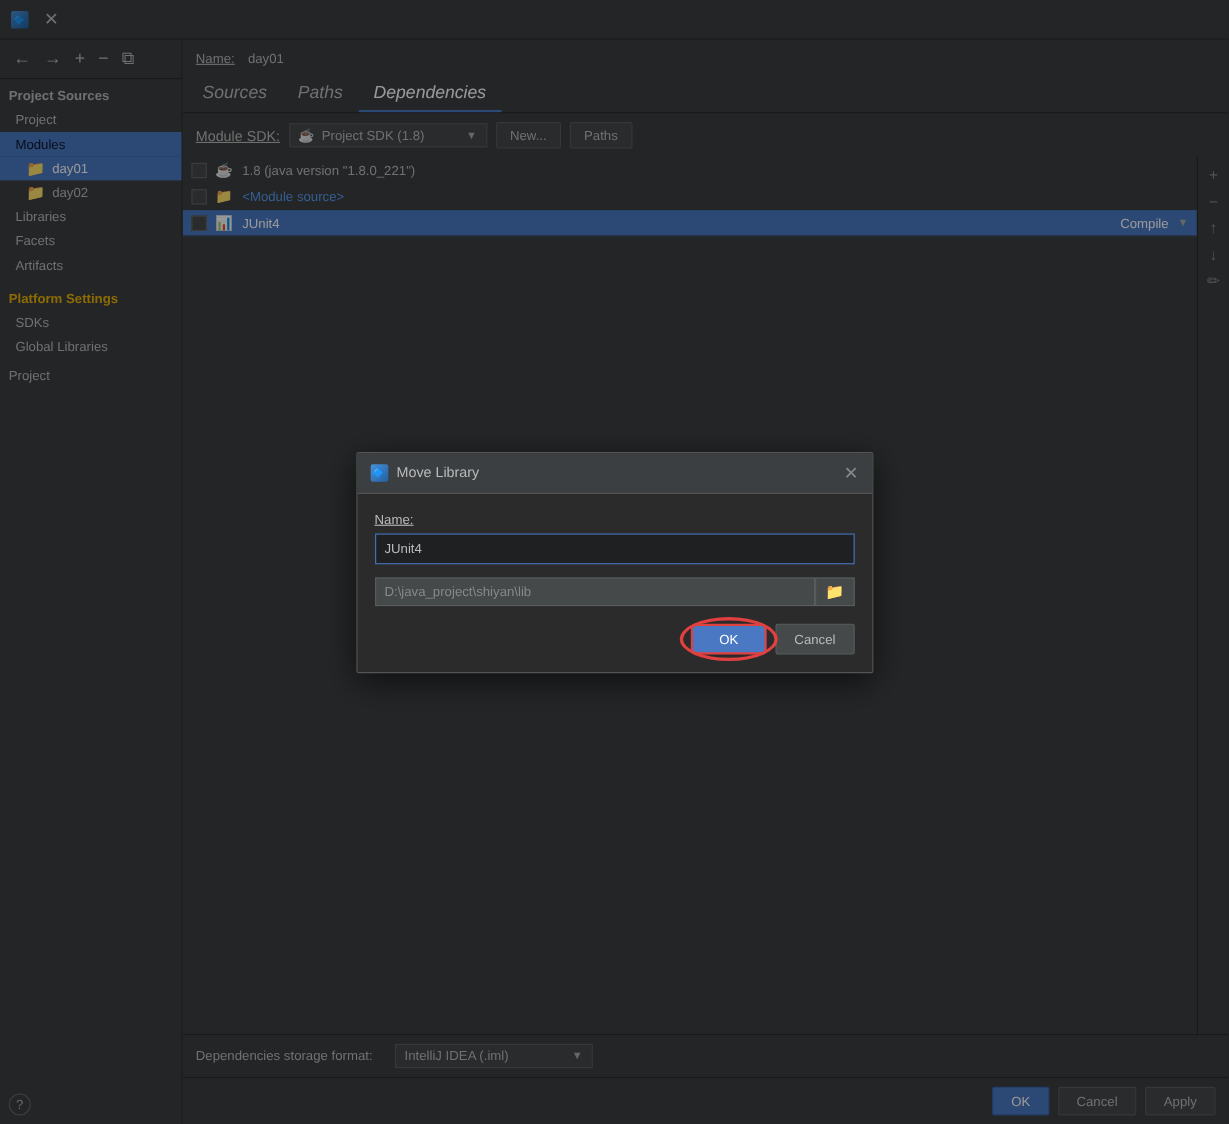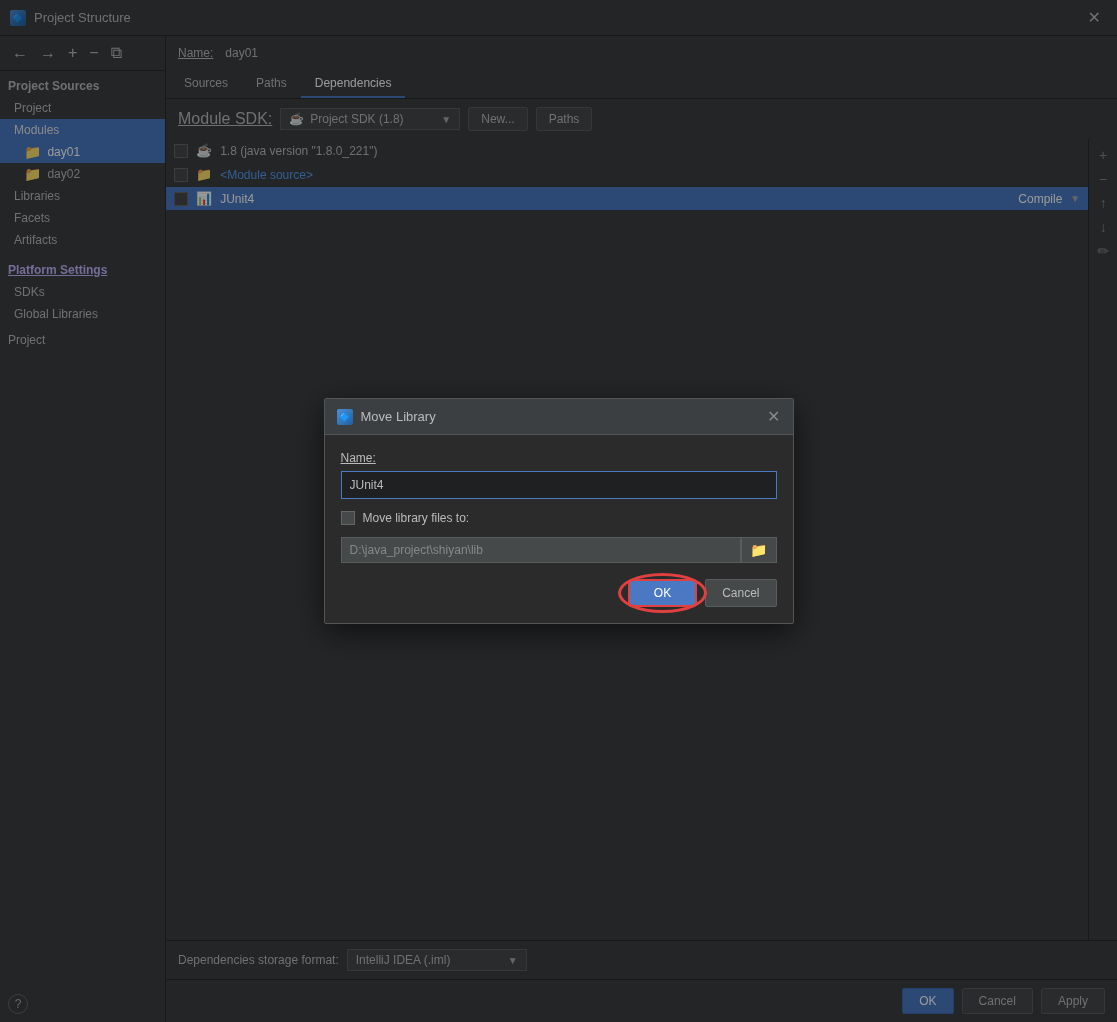--- a/index.html
+++ b/index.html
@@ -103,21 +103,21 @@
     .sidebar-item {
       padding: 4px 8px 4px 14px;
       cursor: pointer;
       display: flex;
       align-items: center;
       gap: 6px;
       color: #bbbbbb;
     }
     .sidebar-item.active {
       background: #4a78c2;
-      color: #e5e5e5;
+      color: #0f172a;
     }
 
     .module-item {
       padding: 3px 8px 3px 24px;
       cursor: pointer;
       display: flex;
       align-items: center;
       gap: 6px;
       color: #bbbbbb;
     }
@@ -125,25 +125,24 @@
       background: #4a78c2;
       color: white;
     }
 
     .folder-icon {
       color: #e8a94a;
       font-size: 14px;
     }
 
     .sidebar-platform-label {
-      color: #c4b5fd;
+      color: #eab308;
       font-size: 12px;
       font-weight: bold;
       padding: 12px 8px 4px 8px;
-      text-decoration: underline;
     }
 
     .sidebar-problems {
       padding: 8px 8px 4px 8px;
       cursor: pointer;
       color: #bbbbbb;
     }
 
     .help-btn {
       margin-top: auto;
@@ -199,38 +198,39 @@
     .tabs-row {
       display: flex;
       border-bottom: 1px solid #2b2b2b;
       padding: 0 4px;
     }
 
     .tab {
       padding: 6px 14px;
       cursor: pointer;
       color: #bbbbbb;
-      font-size: 12px;
+      font-size: 16px;
       border-bottom: 2px solid transparent;
+      font-style: italic;
     }
     .tab.active {
       color: white;
       border-bottom: 2px solid #4a78c2;
     }
 
     .sdk-row {
       display: flex;
       align-items: center;
       padding: 8px 12px;
       gap: 8px;
     }
 
     .sdk-label {
       color: #bbbbbb;
-      font-size: 16px;
+      font-size: 13px;
       text-decoration: underline;
     }
 
     .sdk-dropdown {
       background: #45494a;
       border: 1px solid #5a5d5e;
       color: #bbbbbb;
       font-size: 12px;
       padding: 3px 8px;
       display: flex;
@@ -328,21 +328,21 @@
       color: #888;
       font-size: 14px;
       cursor: pointer;
       padding: 4px 6px;
     }
 
     .bottom-row {
       display: flex;
       align-items: center;
       padding: 8px 12px;
-      gap: 8px;
+      gap: 20px;
       border-top: 1px solid #2b2b2b;
     }
 
     .bottom-label { color: #bbbbbb; font-size: 12px; }
 
     .bottom-dropdown {
       background: #45494a;
       border: 1px solid #5a5d5e;
       color: #bbbbbb;
       font-size: 12px;
@@ -548,21 +548,20 @@
       font-size: 12px;
     }
   </style>
 </head>
 <body>
 
 <div class="window">
 
   <div class="titlebar">
     <div class="titlebar-icon">🔷</div>
-    <span class="titlebar-title">Project Structure</span>
     <span class="titlebar-close">✕</span>
   </div>
 
   <div class="main-content">
 
     <div class="sidebar">
       <div class="sidebar-toolbar">
         <button class="toolbar-btn">←</button>
         <button class="toolbar-btn">→</button>
         <button class="toolbar-btn">+</button>
@@ -703,24 +702,20 @@
     <div class="dialog-titlebar">
       <div class="dialog-icon">🔷</div>
       <span class="dialog-title">Move Library</span>
       <span class="dialog-close">✕</span>
     </div>
 
     <div class="dialog-body">
       <div class="dialog-field-label">Name:</div>
       <input class="dialog-input" type="text" value="JUnit4" style="">
 
-      <div class="dialog-checkbox-row">
-        <div class="dialog-checkbox"></div>
-        <span class="dialog-checkbox-label">Move library files to:</span>
-      </div>
 
       <div class="dialog-path-row">
         <input class="dialog-path-input" type="text" value="D:\java_project\shiyan\lib" style="">
         <button class="dialog-folder-btn">📁</button>
       </div>
 
       <div class="dialog-buttons">
         <div class="ok-circle">
           <button class="dialog-ok">OK</button>
         </div>

